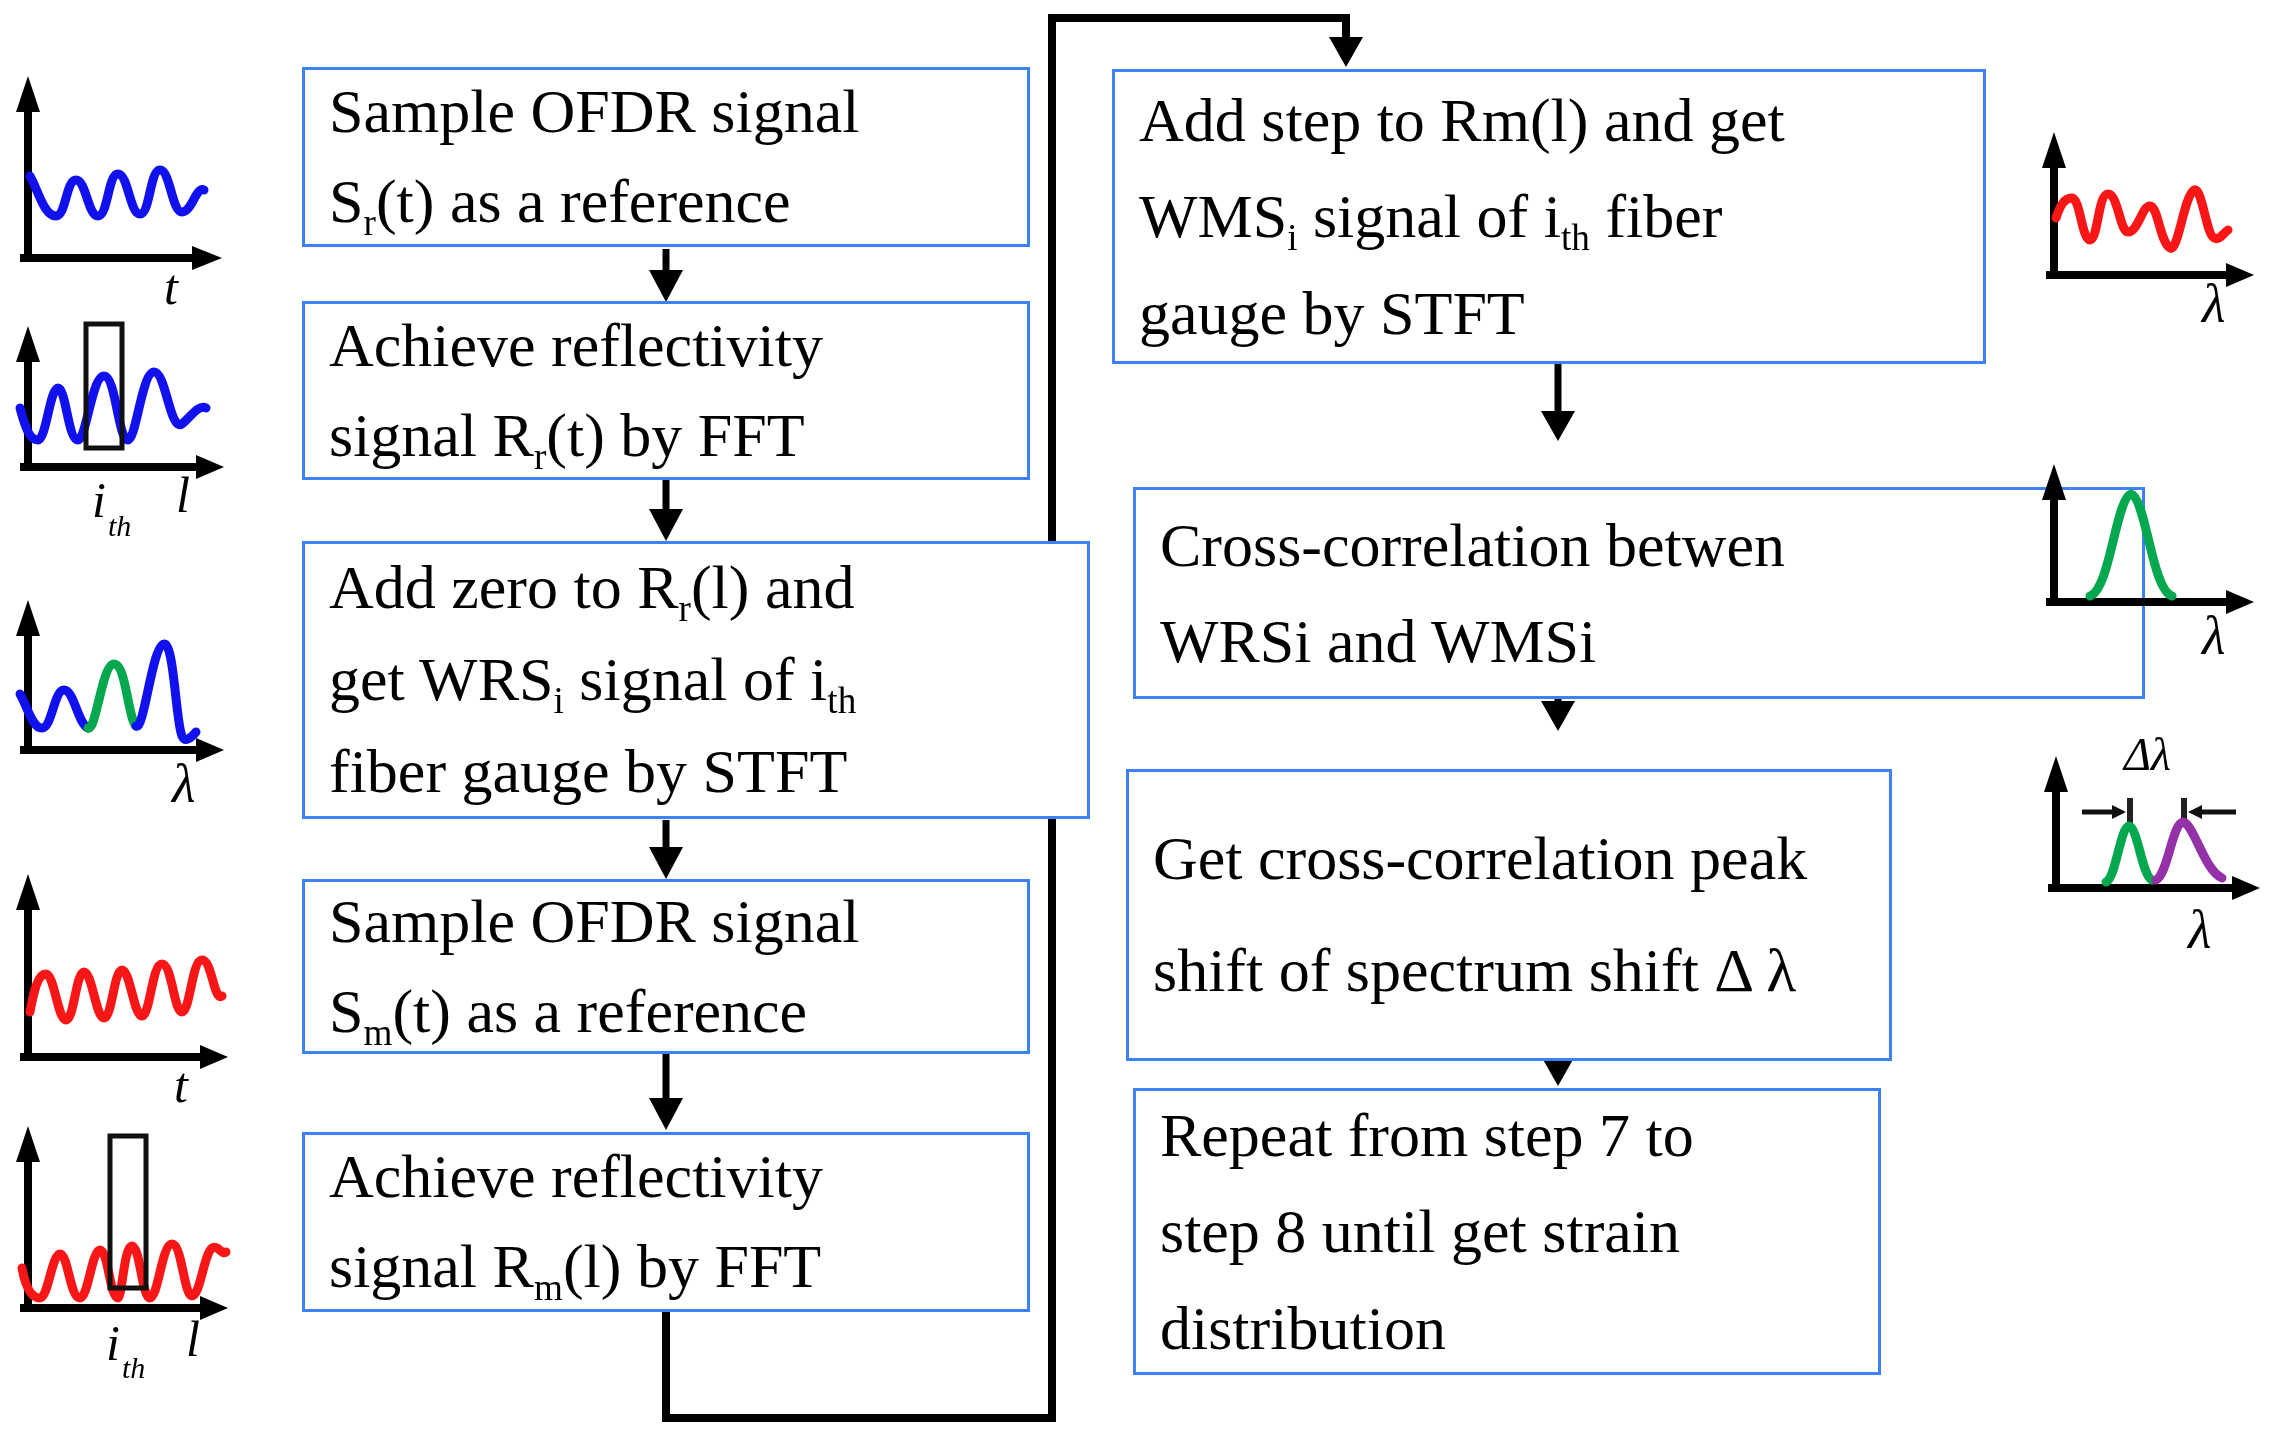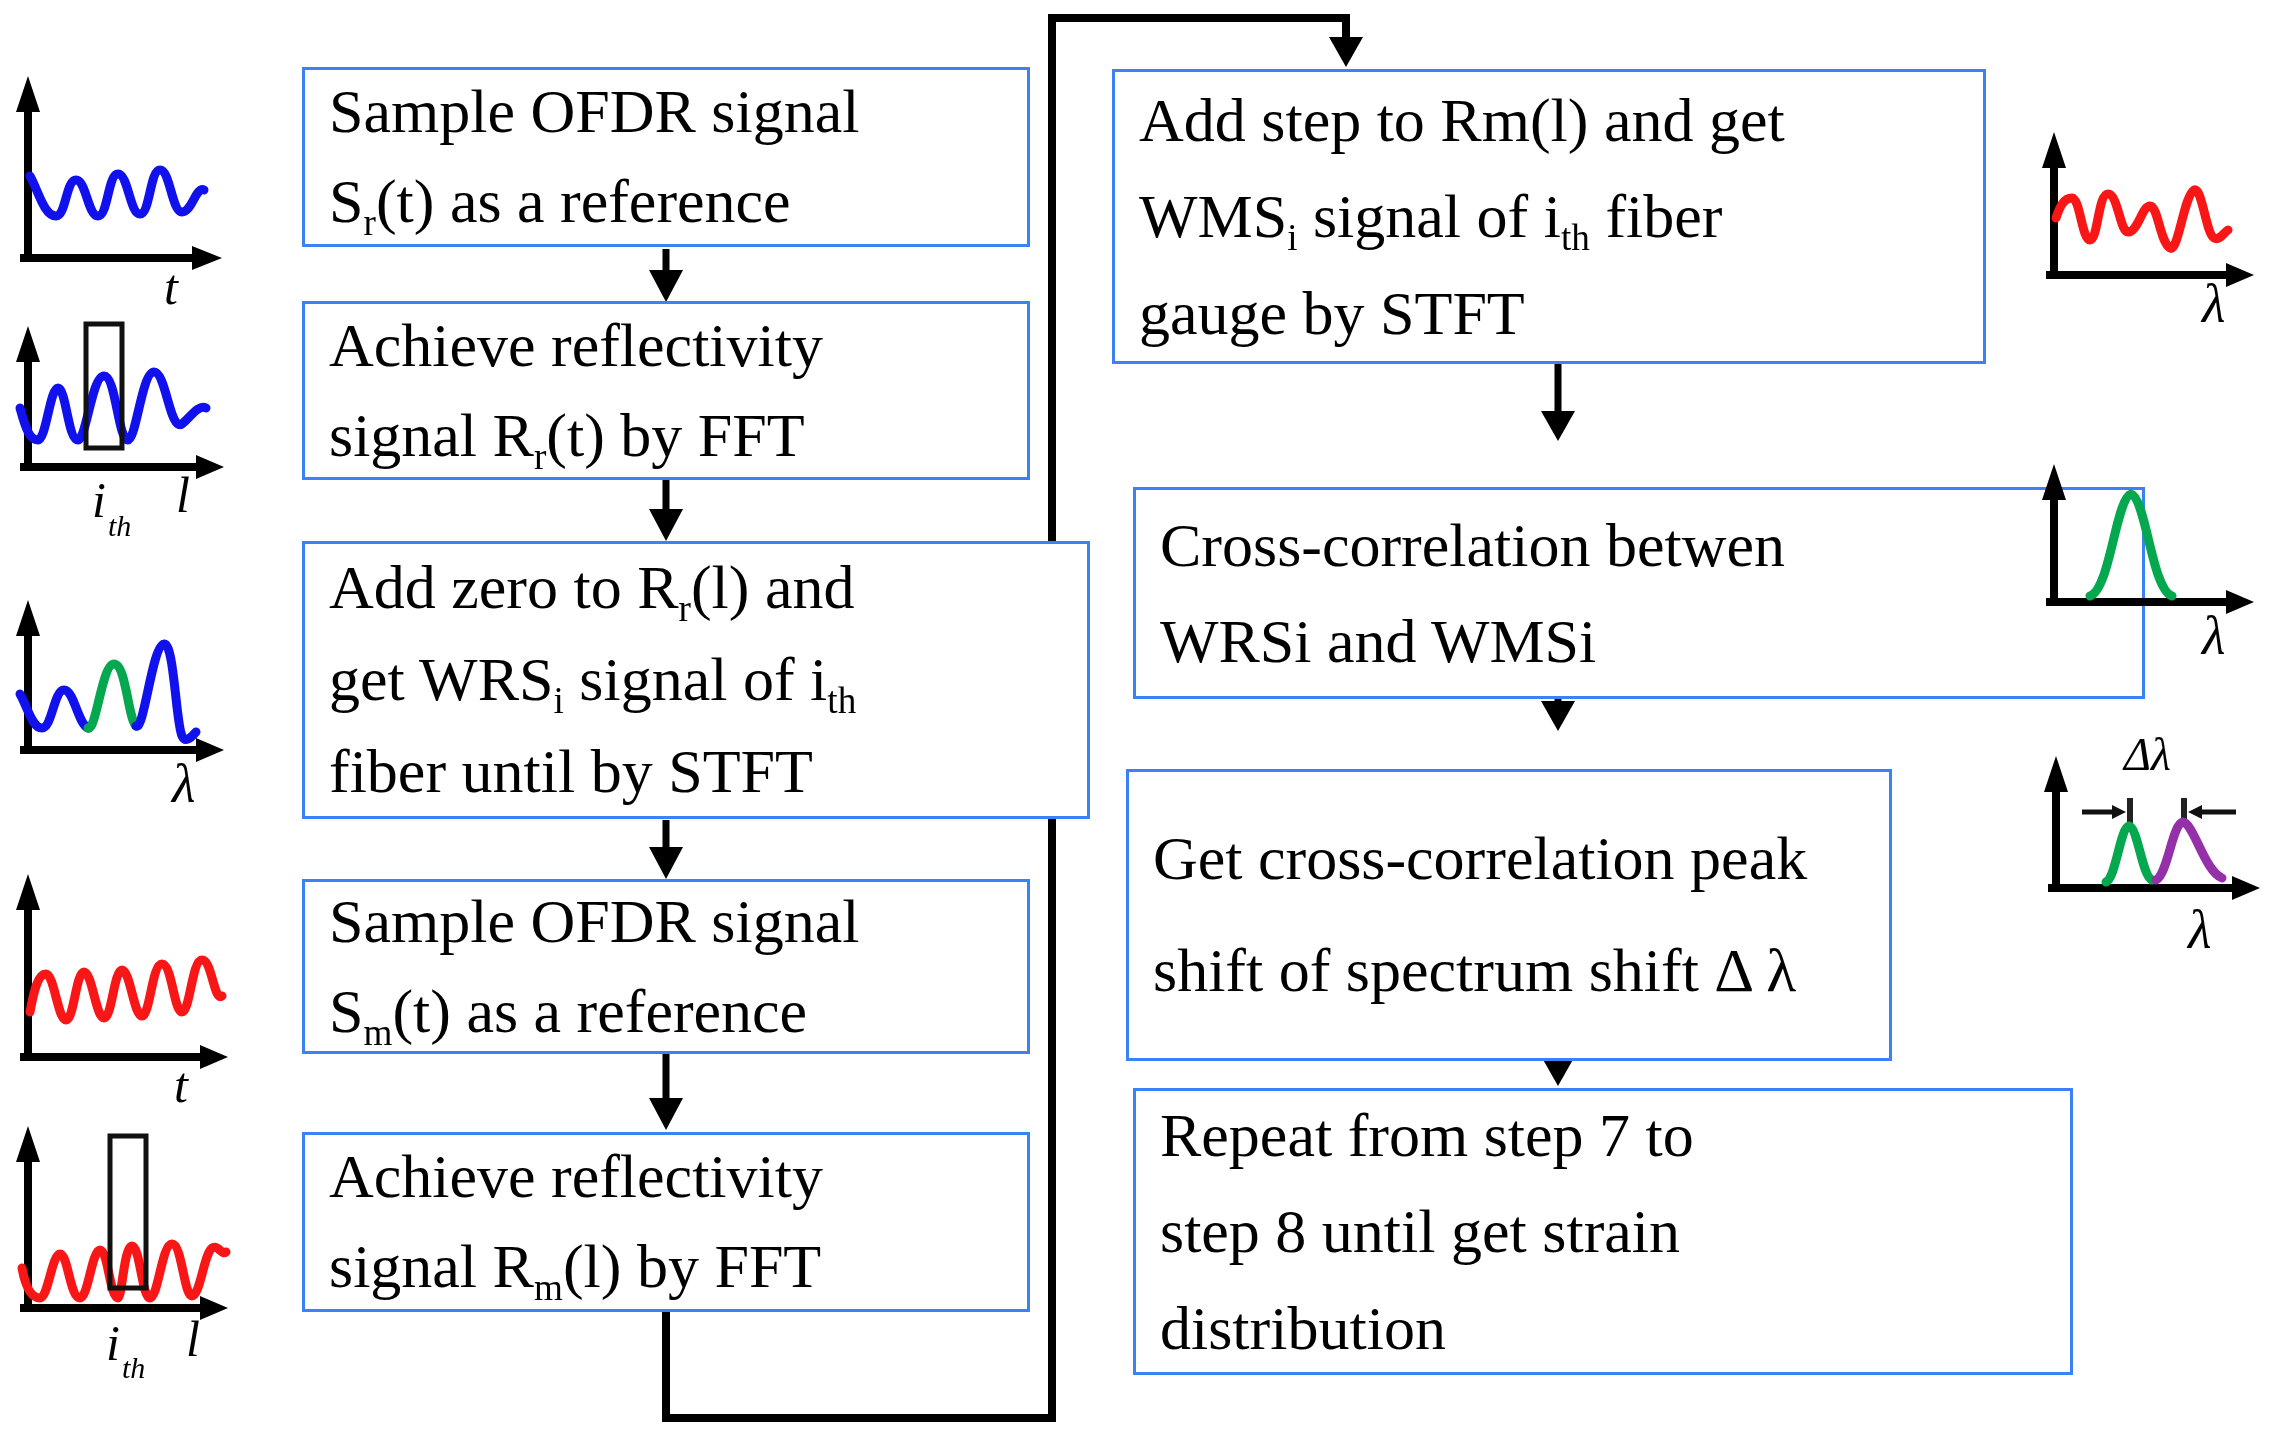--- a/index.html
+++ b/index.html
@@ -78,21 +78,21 @@
     </div>
 
   <div class="fbox" style="left:302px;top:301px;width:728px;height:179px;line-height:1.45;">
       <div class="bline"><span>Achieve reflectivity</span></div>
       <div class="bline"><span>signal R</span><sub>r</sub><span>(t) by FFT</span></div>
     </div>
 
   <div class="fbox" style="left:302px;top:541px;width:788px;height:278px;line-height:1.48;">
       <div class="bline"><span>Add zero to R</span><sub>r</sub><span>(l) and</span></div>
       <div class="bline"><span>get WRS</span><sub>i</sub><span> signal of i</span><sub>th</sub></div>
-      <div class="bline"><span>fiber until by STFT</span></div>
+      <div class="bline"><span>fiber gauge by STFT</span></div>
     </div>
 
   <div class="fbox" style="left:302px;top:879px;width:728px;height:175px;line-height:1.45;">
       <div class="bline"><span>Sample OFDR signal</span></div>
       <div class="bline"><span>S</span><sub>m</sub><span>(t) as a reference</span></div>
     </div>
 
   <div class="fbox" style="left:302px;top:1132px;width:728px;height:180px;line-height:1.45;">
       <div class="bline"><span>Achieve reflectivity</span></div>
       <div class="bline"><span>signal R</span><sub>m</sub><span>(l) by FFT</span></div>
@@ -107,21 +107,21 @@
   <div class="fbox" style="left:1133px;top:443px;width:1012px;height:212px;line-height:1.55;margin-top:44px;">
       <div class="bline"><span>Cross-correlation betwen</span></div>
       <div class="bline"><span>WRSi and WMSi</span></div>
     </div>
 
   <div class="fbox" style="left:1126px;top:733px;width:766px;height:292px;line-height:1.8;margin-top:36px;">
       <div class="bline"><span>Get cross-correlation peak</span></div>
       <div class="bline"><span>shift of spectrum shift Δ λ</span></div>
     </div>
 
-  <div class="fbox" style="left:1133px;top:1088px;width:940px;height:287px;line-height:1.55;">
+  <div class="fbox" style="left:1133px;top:1088px;width:748px;height:287px;line-height:1.55;">
       <div class="bline"><span>Repeat from step 7 to</span></div>
       <div class="bline"><span>step 8 until get strain</span></div>
       <div class="bline"><span>distribution</span></div>
     </div>
 
   <svg class="sk" style="left:6px;top:58px;" width="225" height="250" viewBox="0 0 225 250">
     <line class="axis" x1="22" y1="200" x2="22" y2="48"></line>
     <polygon class="ahead" points="10,54 34,54 22,18"></polygon>
     <line class="axis" x1="18" y1="200" x2="192" y2="200"></line>
     <polygon class="ahead" points="186,188 186,212 216,200"></polygon>

